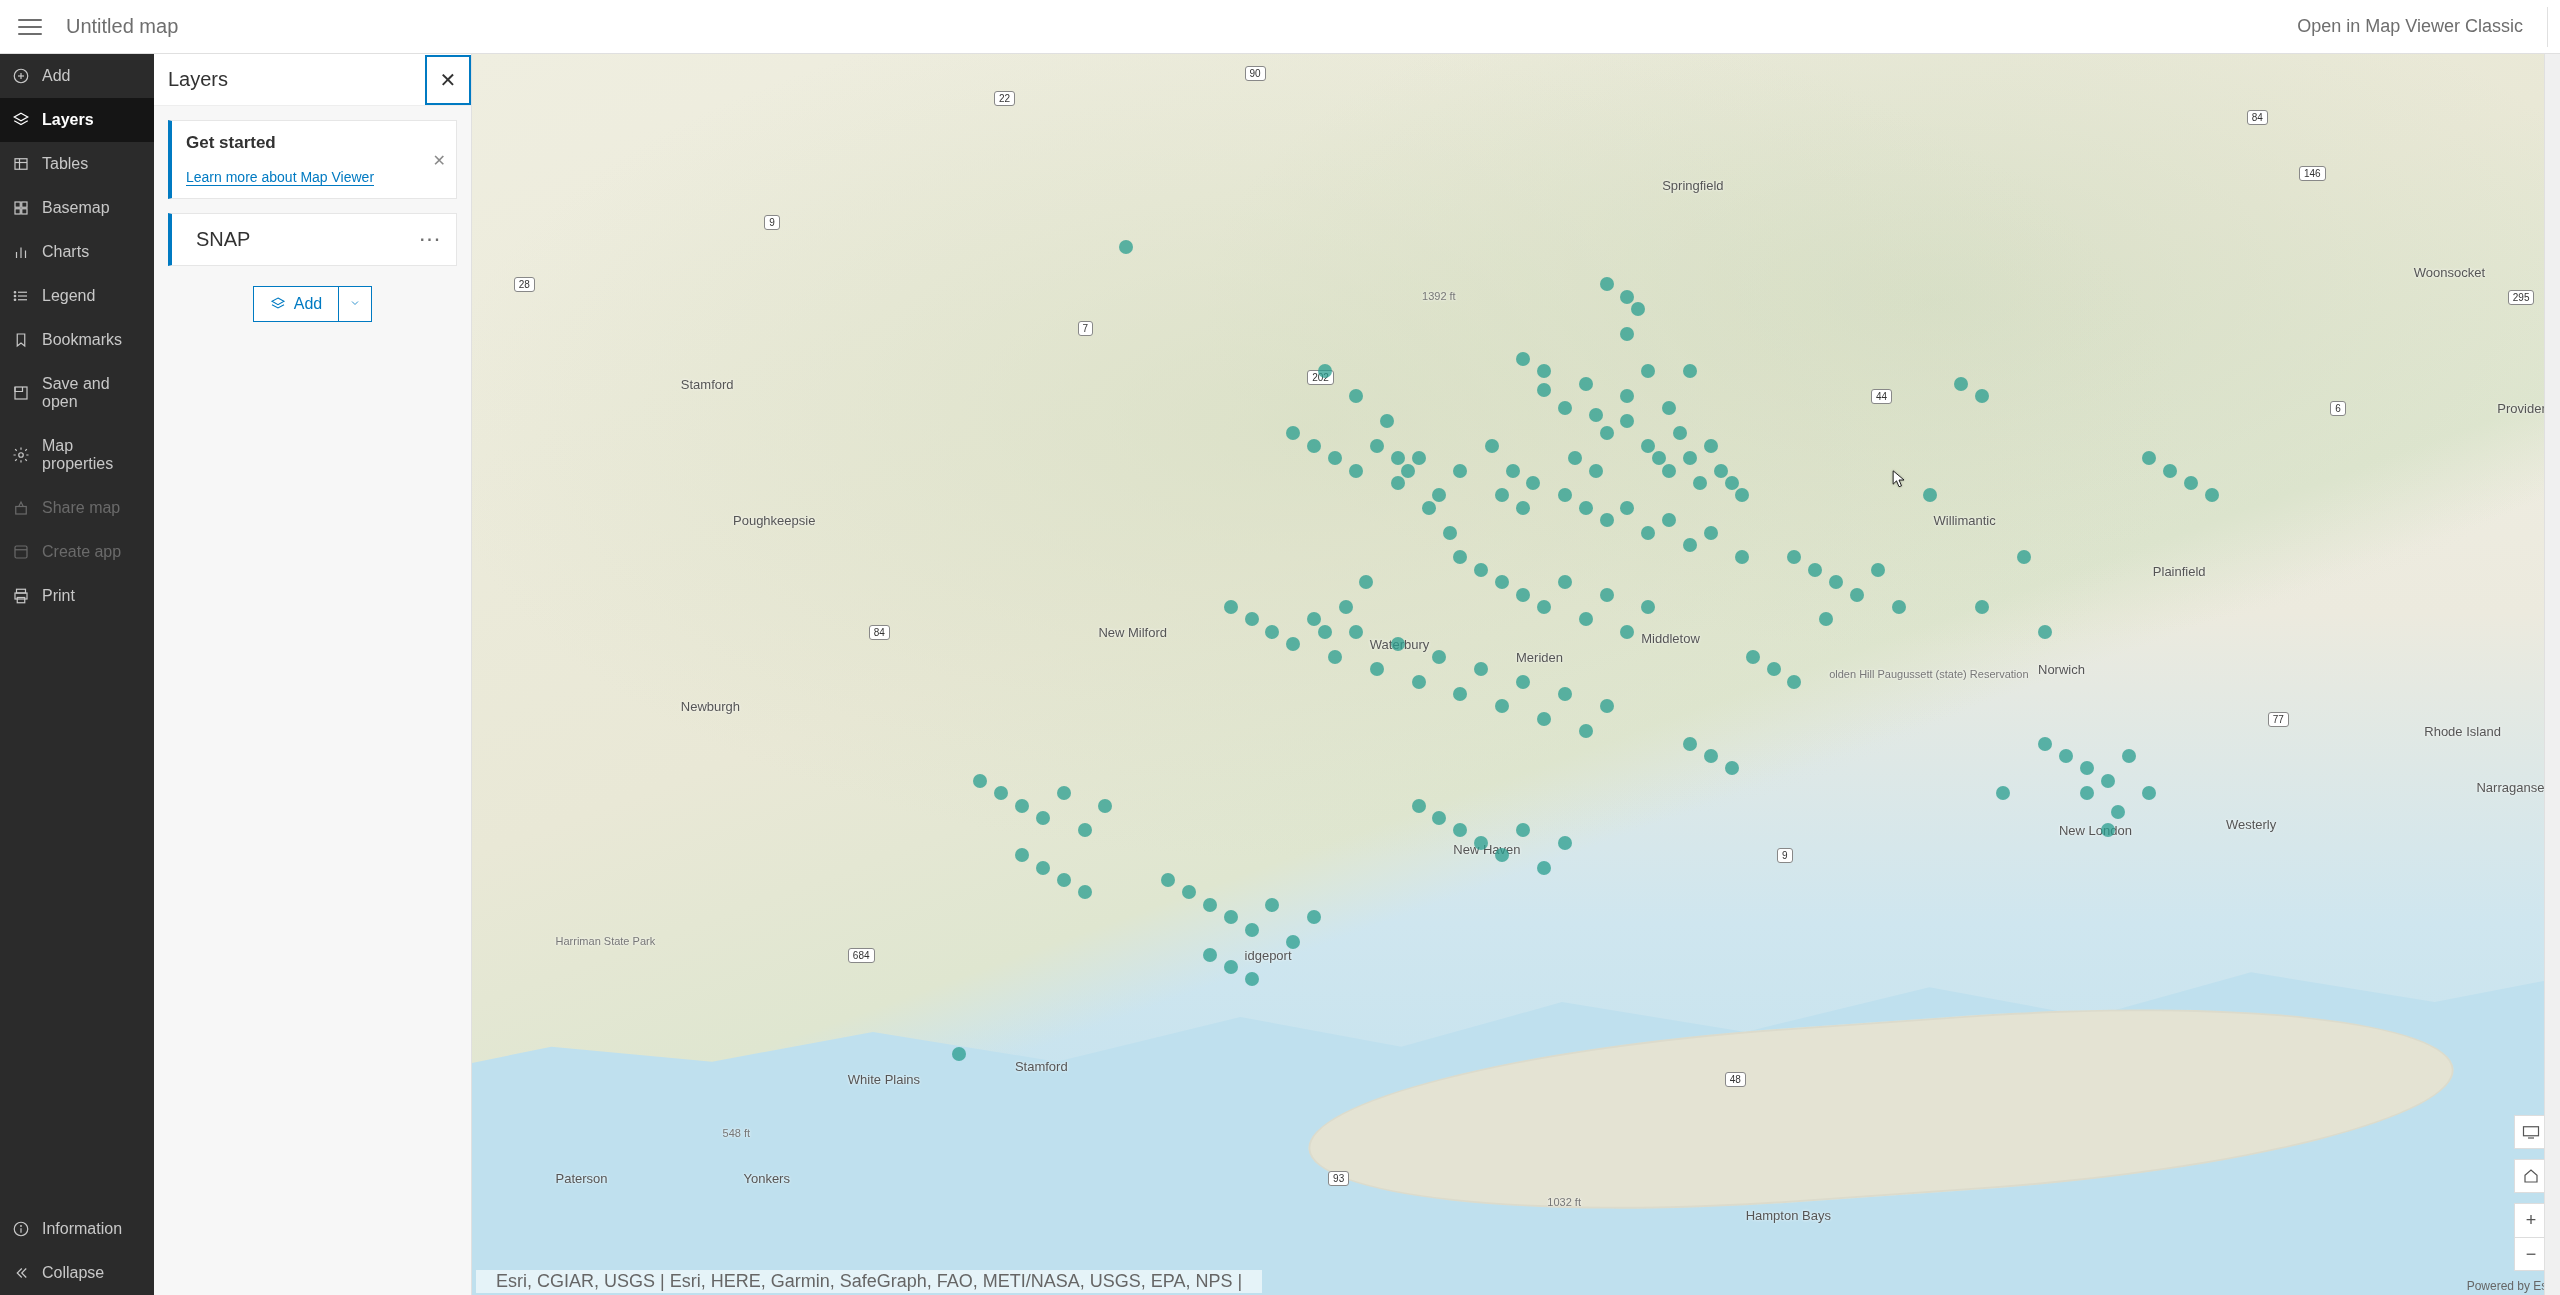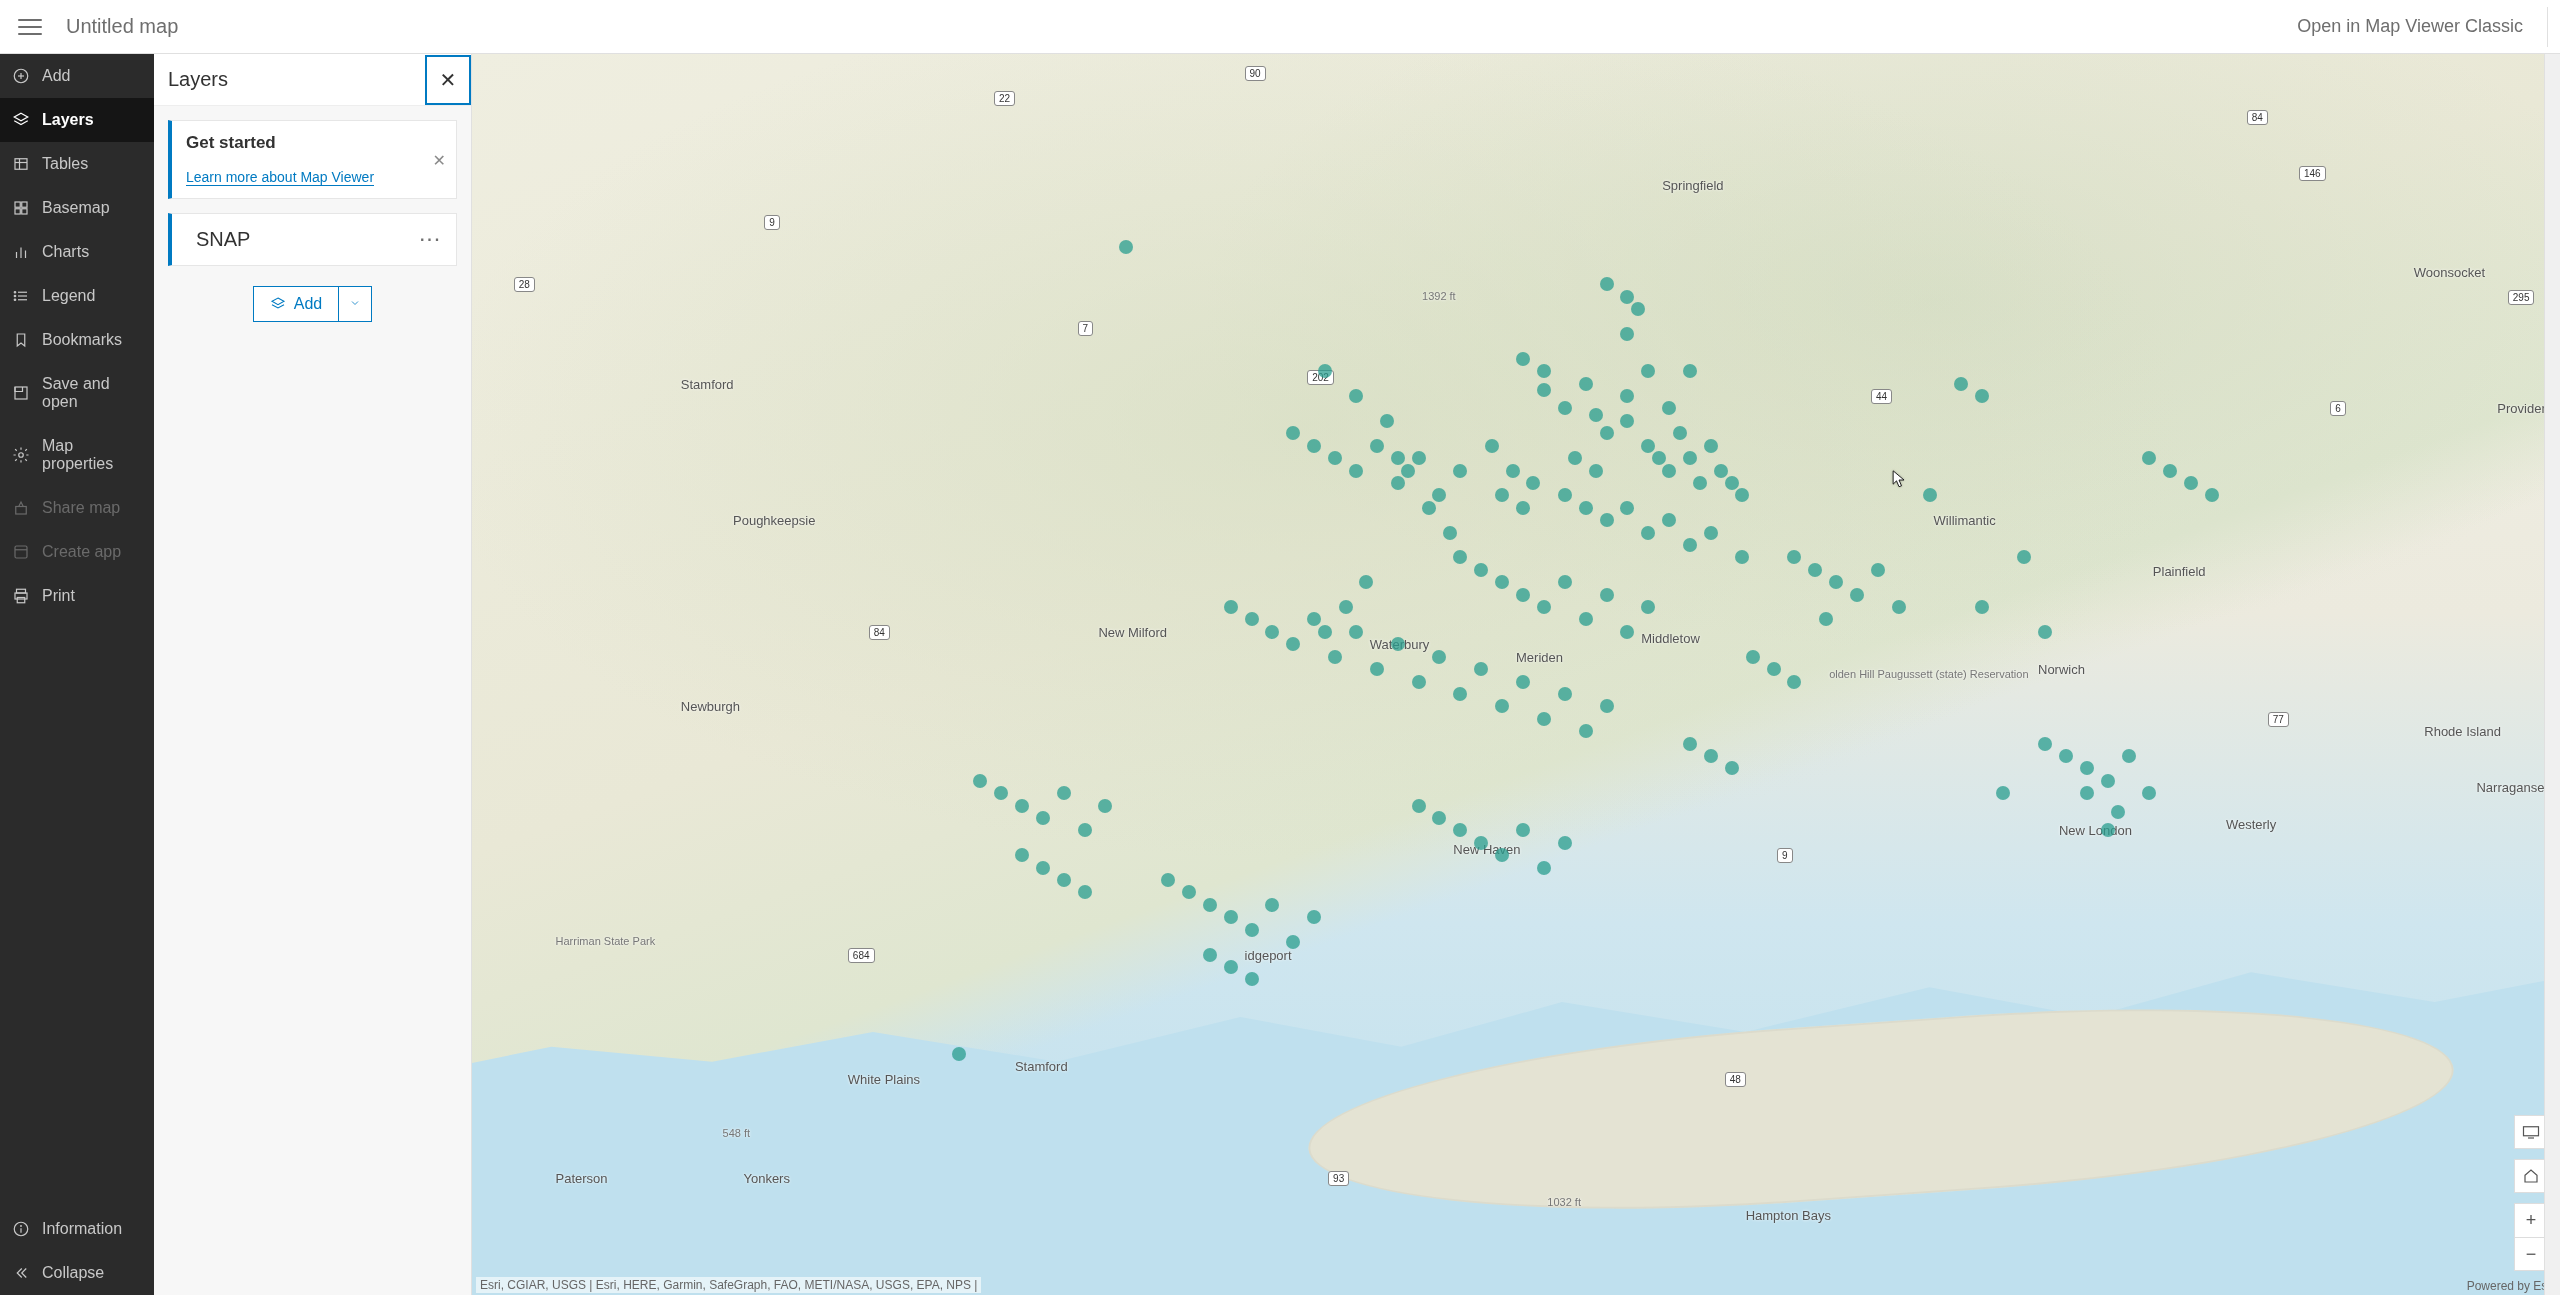--- a/index.html
+++ b/index.html
@@ -100,22 +100,22 @@
 .map-label.sm { font-size: 11px; color: #777; }
 .shield {
   position: absolute; font-size: 10px; color: #333; background: #fff; border: 1px solid #888;
   border-radius: 3px; padding: 1px 4px; text-shadow: none;
 }
 .point {
   position: absolute; width: 14px; height: 14px; border-radius: 50%;
   background: #2a9d8f; opacity: 0.75;
 }
 .attribution {
-  position: absolute; left: 4px; bottom: 2px; font-size: 12px; color: #666;
-  background: rgba(255,255,255,0.6); padding: 1px 4px;
+  position: absolute; left: 4px; bottom: 2px; font-size: 18px; color: #666;
+  background: rgba(255,255,255,0.6); padding: 1px 20px;
 }
 .powered { position: absolute; right: 6px; bottom: 2px; font-size: 12px; color: #666; }
 .map-tools {
   position: absolute; right: 12px; bottom: 24px; display: flex; flex-direction: column; gap: 10px;
 }
 .tool {
   width: 34px; height: 34px; background: #fff; border: 1px solid #ddd;
   display: flex; align-items: center; justify-content: center; color: #555; font-size: 18px; cursor: pointer;
 }
 .tool-stack { display: flex; flex-direction: column; }

